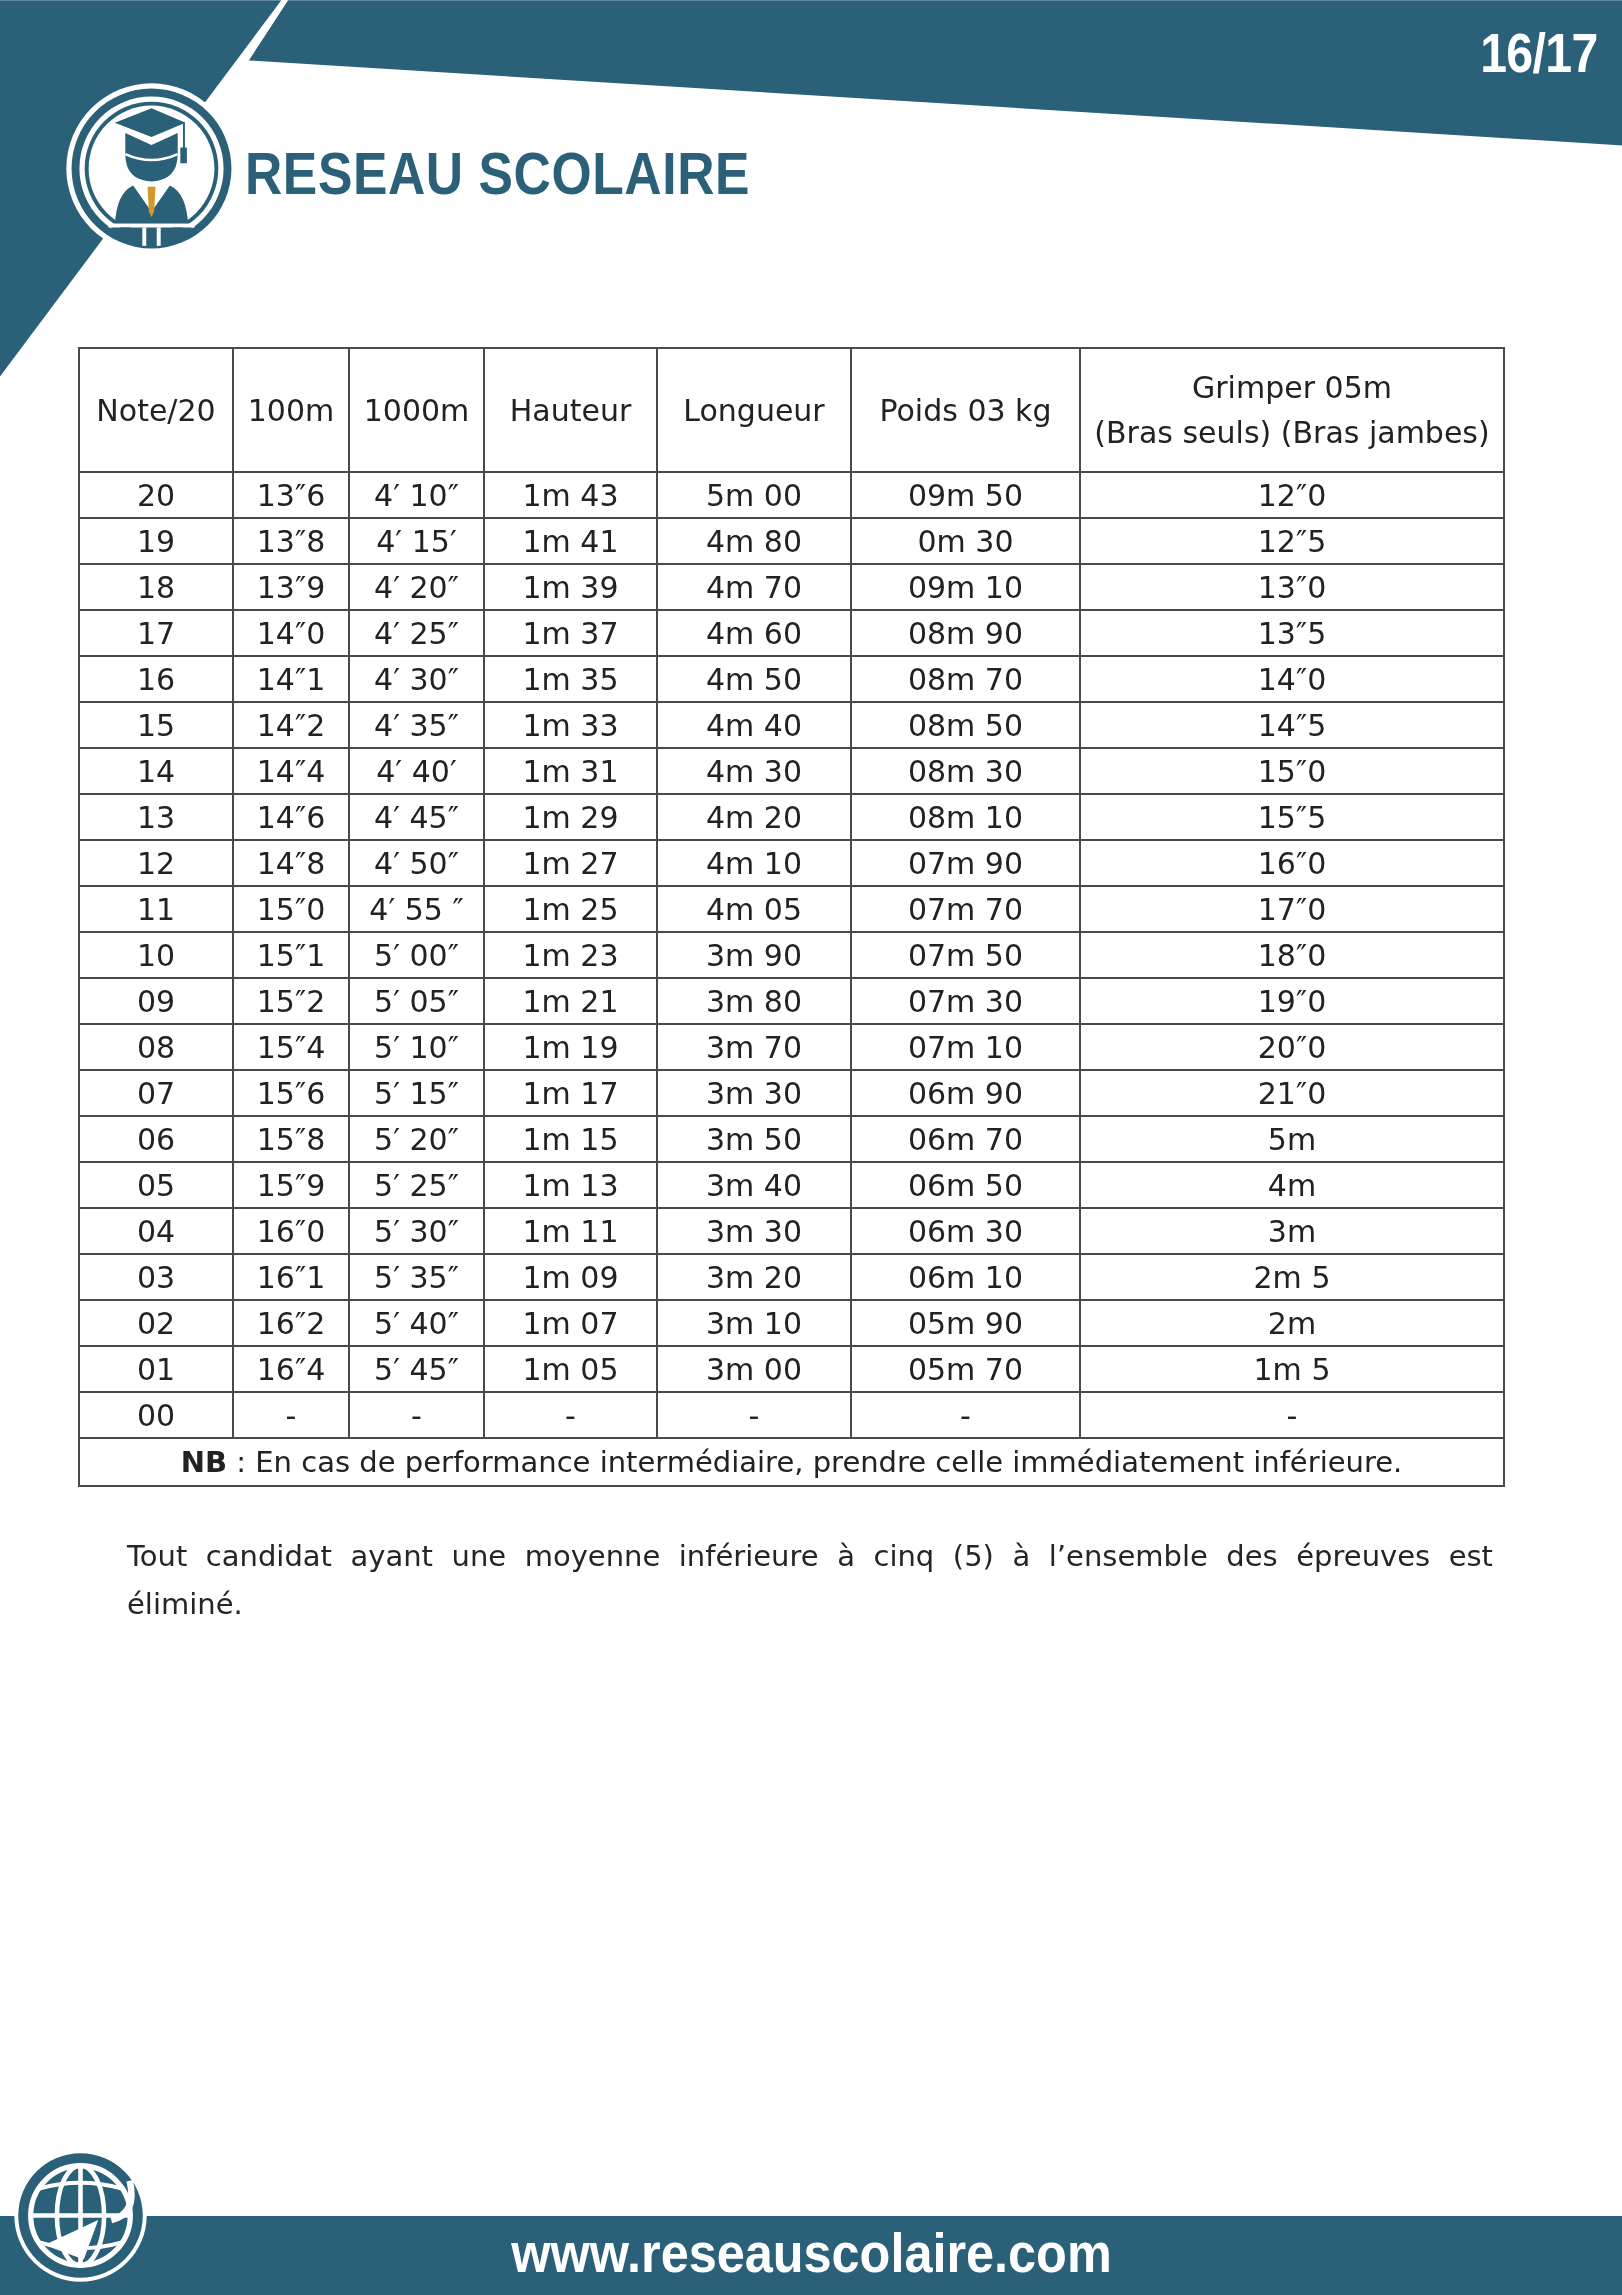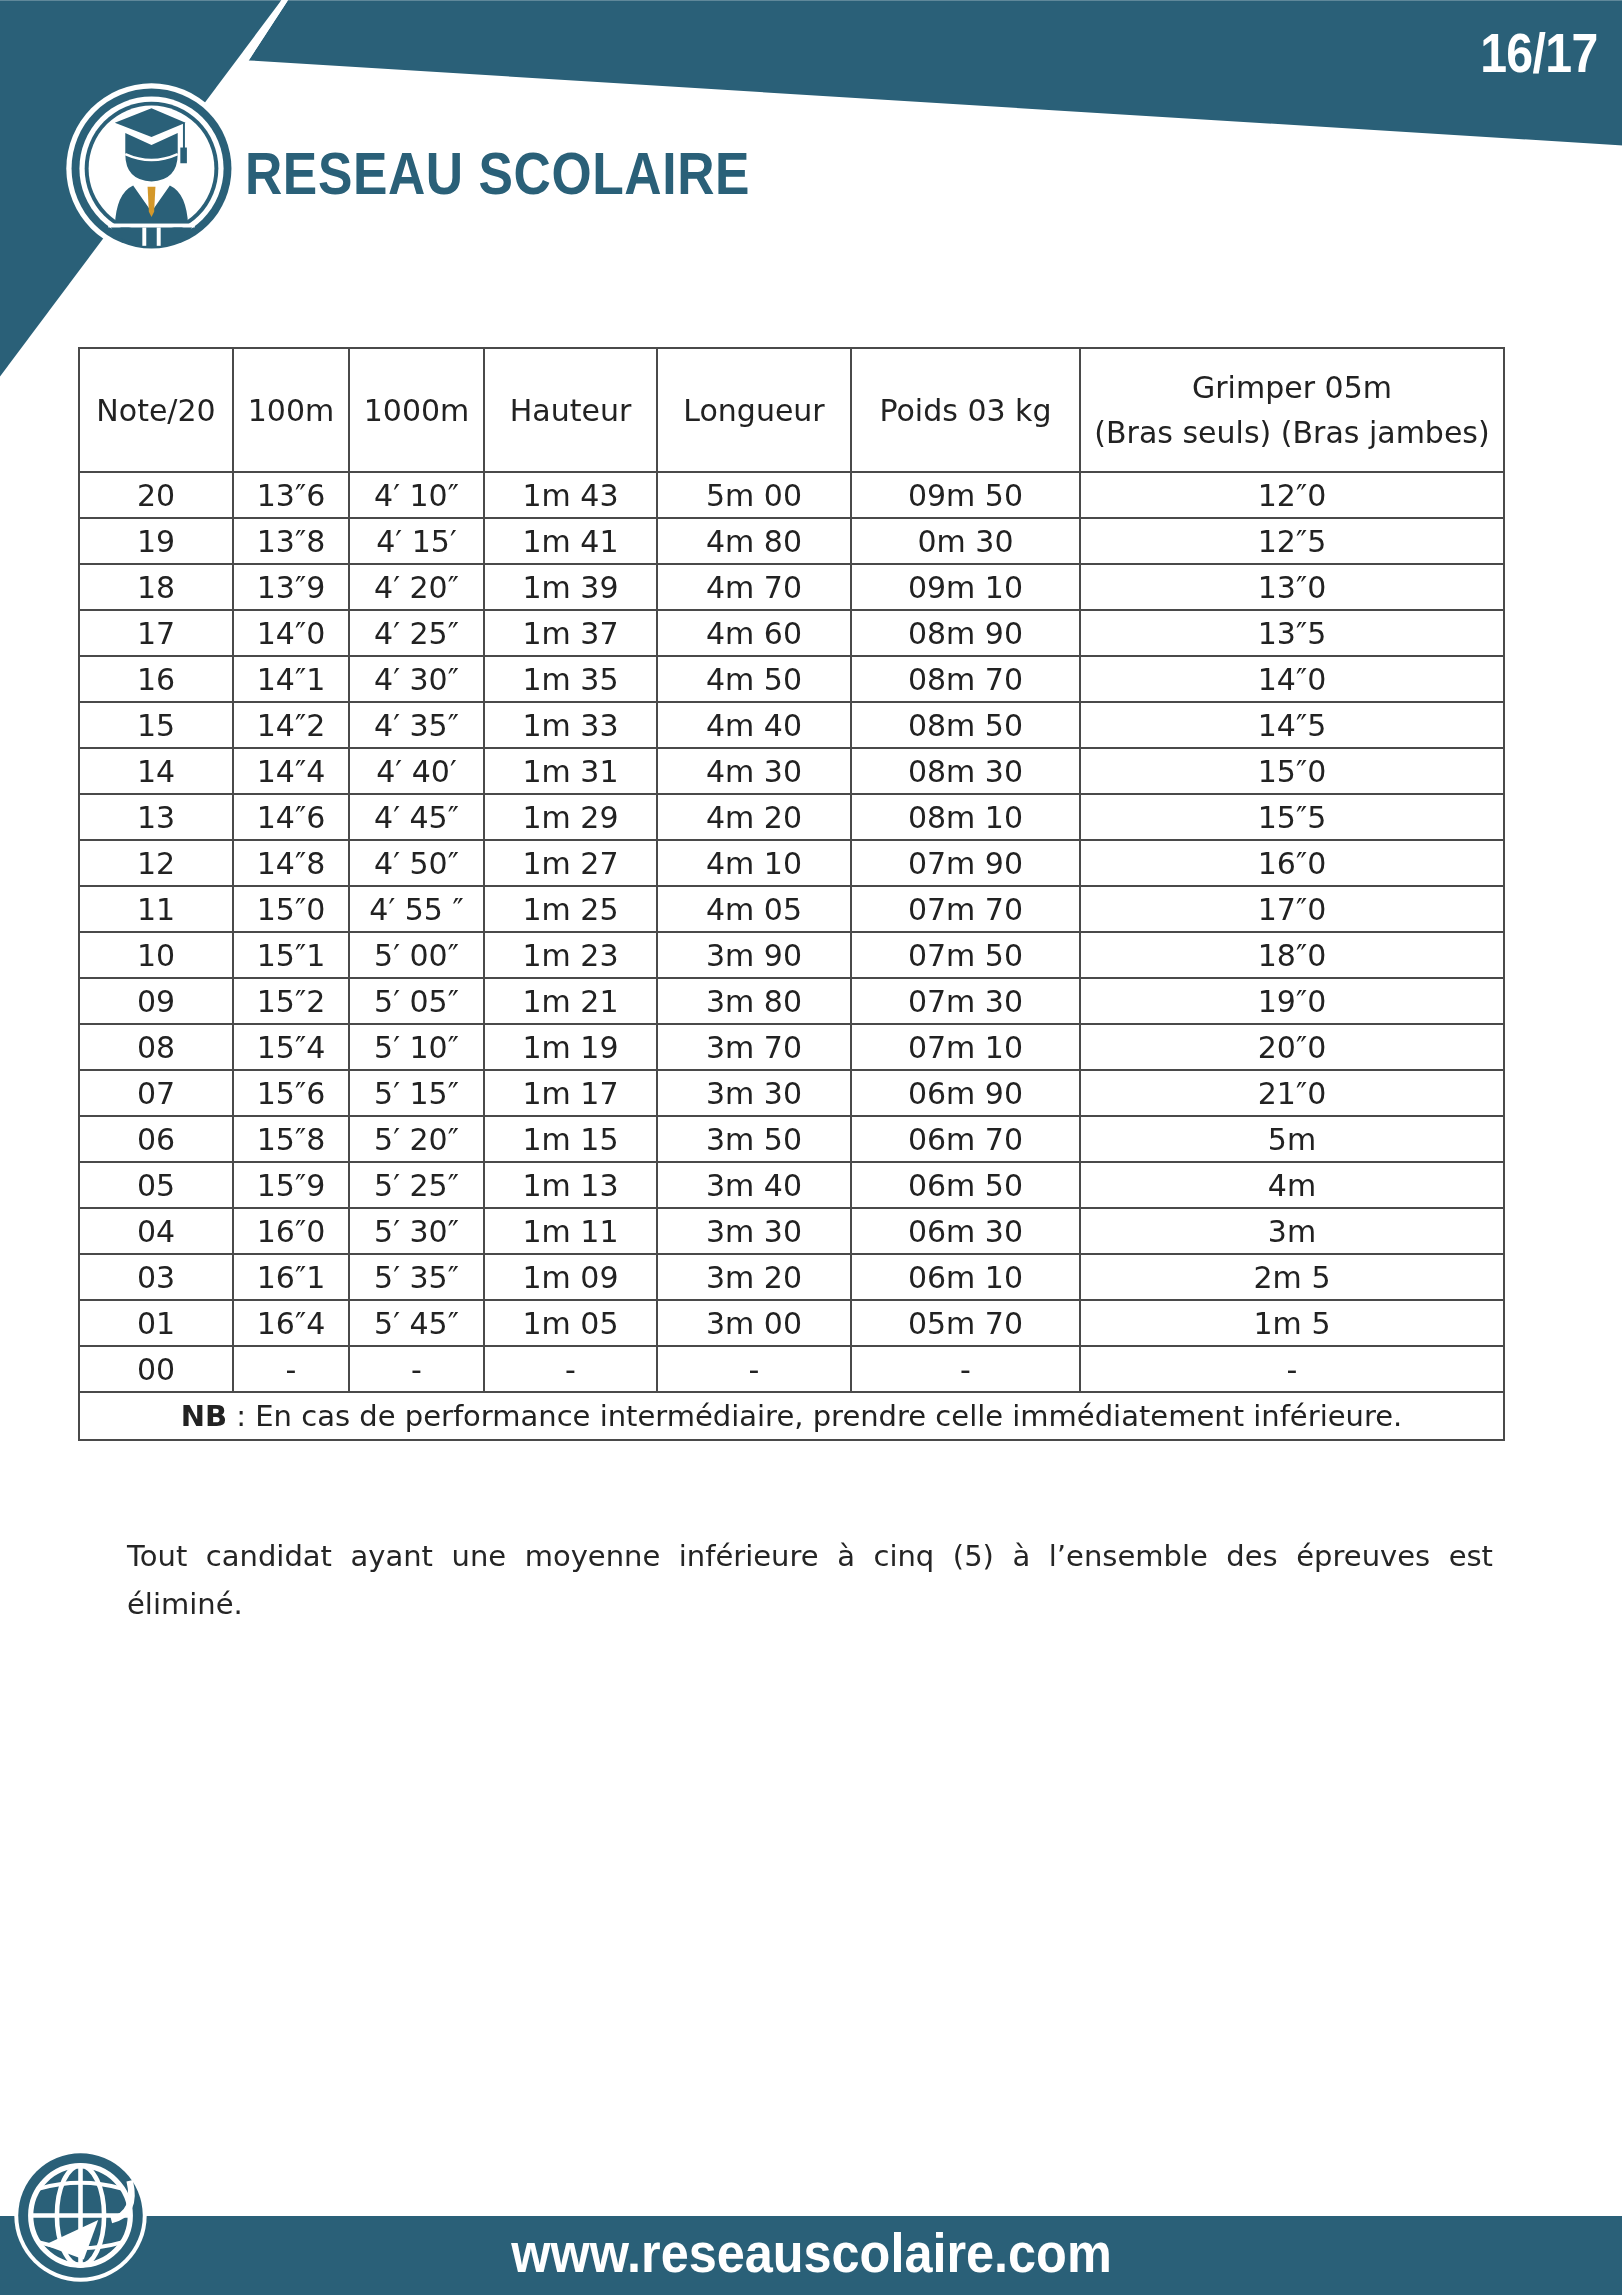--- a/index.html
+++ b/index.html
@@ -259,20 +259,29 @@
       <tr>
         <td>03</td>
         <td>16″1</td>
         <td>5′ 35″</td>
         <td>1m 09</td>
         <td>3m 20</td>
         <td>06m 10</td>
         <td>2m 5</td>
       </tr>
       <tr>
+        <td>02</td>
+        <td>16″2</td>
+        <td>5′ 40″</td>
+        <td>1m 07</td>
+        <td>3m 10</td>
+        <td>05m 90</td>
+        <td>2m</td>
+      </tr>
+      <tr>
         <td>01</td>
         <td>16″4</td>
         <td>5′ 45″</td>
         <td>1m 05</td>
         <td>3m 00</td>
         <td>05m 70</td>
         <td>1m 5</td>
       </tr>
       <tr>
         <td>00</td>

